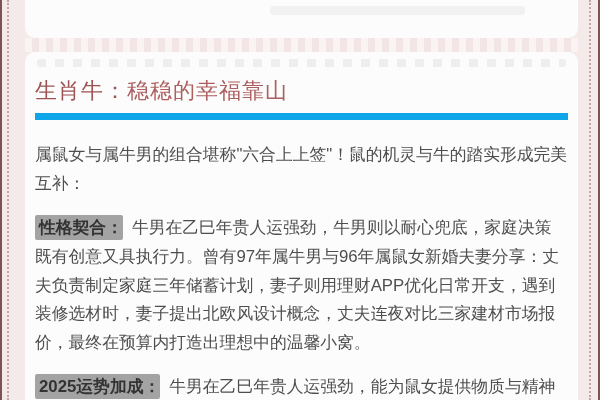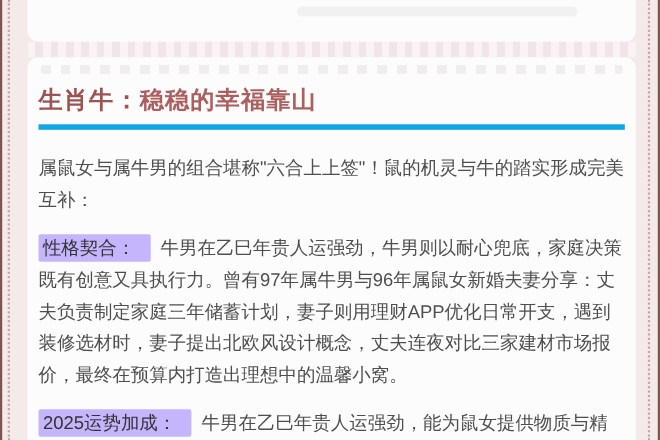--- a/index.html
+++ b/index.html
@@ -61,41 +61,41 @@
     left: 12px; right: 12px; top: 7px; height: 8px;
     background: repeating-linear-gradient(90deg,
       rgba(225,222,222,0.5) 0 9px, rgba(255,255,255,0) 9px 18px);
     border-radius: 3px;
   }
   h1.article-title {
     margin: 27px 0 0 0;
     padding: 0 0 10px 0;
     font-size: 22px;
     line-height: 24px;
-    font-weight: 700;
+    font-weight: 400;
     letter-spacing: 1px;
-    border-bottom: 5px solid #0ea5e9;
+    border-bottom: 7px solid #0ea5e9;
   }
   .title-prefix { color: #9d5353; }
   .title-main   { color: #ab5f5f; }
 
   p.body-para {
     margin: 15px 0 0 0;
     font-size: 16.8px;
     line-height: 1.72;
     color: #4e4e4e;
     word-break: break-all;
   }
   p.body-para.first { margin-top: 21px; }
 
   mark.para-label {
-    background: #c4b5fd;
+    background: #a3a3a3;
     color: #333333;
-    font-weight: 400;
-    padding: 3px 14px 3px 4px;
+    font-weight: 700;
+    padding: 3px 0 3px 4px;
     margin-right: 9px;
     border-radius: 2px;
   }
 </style>
 </head>
 <body>
 
 <div class="frame">
   <div class="edge-line left"></div>
   <div class="edge-line right"></div>

